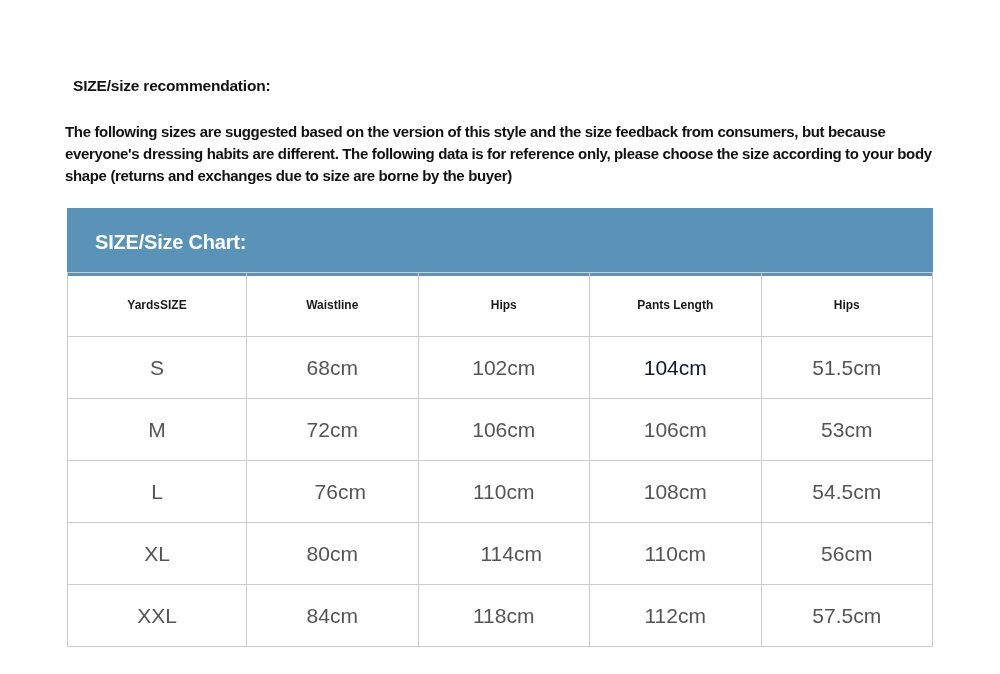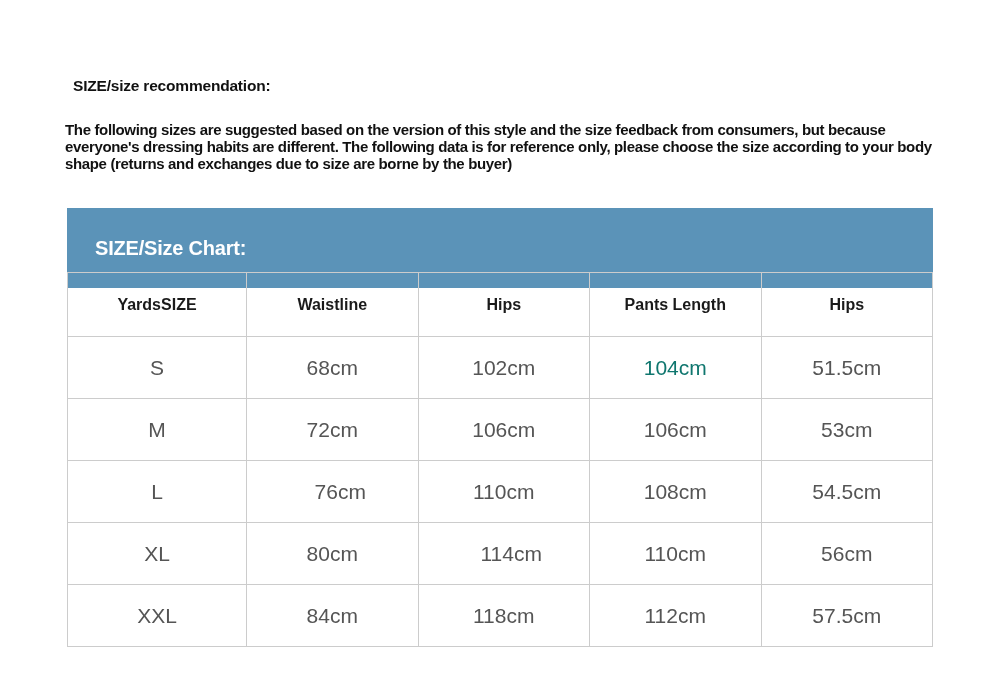--- a/index.html
+++ b/index.html
@@ -24,29 +24,29 @@
     letter-spacing: -0.2px;
   }
   .reco-body {
     position: absolute;
     left: 65px;
     top: 121px;
     width: 875px;
     font-size: 15px;
     font-weight: bold;
     color: #111111;
-    line-height: 17px;
+    line-height: 22px;
     letter-spacing: -0.35px;
   }
   .chart-banner {
     position: absolute;
     left: 67px;
     top: 208px;
     width: 866px;
-    height: 80px;
+    height: 68px;
     box-sizing: border-box;
     display: flex;
     align-items: center;
     padding-left: 28px;
   }
   .chart-banner-title {
     color: #ffffff;
     font-size: 20px;
     font-weight: bold;
     letter-spacing: -0.2px;
@@ -60,21 +60,21 @@
     table-layout: fixed;
   }
   .size-table th, .size-table td {
     border: 1px solid #cccccc;
     text-align: center;
     vertical-align: middle;
     padding: 0;
   }
   .size-table th {
     height: 63px;
-    font-size: 16px;
+    font-size: 12px;
     font-weight: bold;
     color: #1a1a1a;
   }
   .size-table td {
     height: 61px;
     font-size: 21px;
     font-weight: normal;
   }
 </style>
 </head>
@@ -96,21 +96,21 @@
         <th style="color: rgb(26, 26, 26);">Hips</th>
         <th style="color: rgb(26, 26, 26);">Pants Length</th>
         <th style="color: rgb(26, 26, 26);">Hips</th>
       </tr>
   </thead>
   <tbody>
       <tr>
         <td style="color: rgb(85, 85, 85);">S</td>
         <td style="color: rgb(85, 85, 85);">68cm</td>
         <td style="color: rgb(85, 85, 85);">102cm</td>
-        <td style="color: #0f766e; margin-top: 24px;">104cm</td>
+        <td style="color: #0f172a; margin-top: 24px;">104cm</td>
         <td style="color: rgb(85, 85, 85); margin-left: 47px;">51.5cm</td>
       </tr>
       <tr>
         <td style="color: rgb(85, 85, 85);">M</td>
         <td style="color: rgb(85, 85, 85);">72cm</td>
         <td style="color: rgb(85, 85, 85);">106cm</td>
         <td style="color: rgb(85, 85, 85);">106cm</td>
         <td style="color: rgb(85, 85, 85);">53cm</td>
       </tr>
       <tr>

